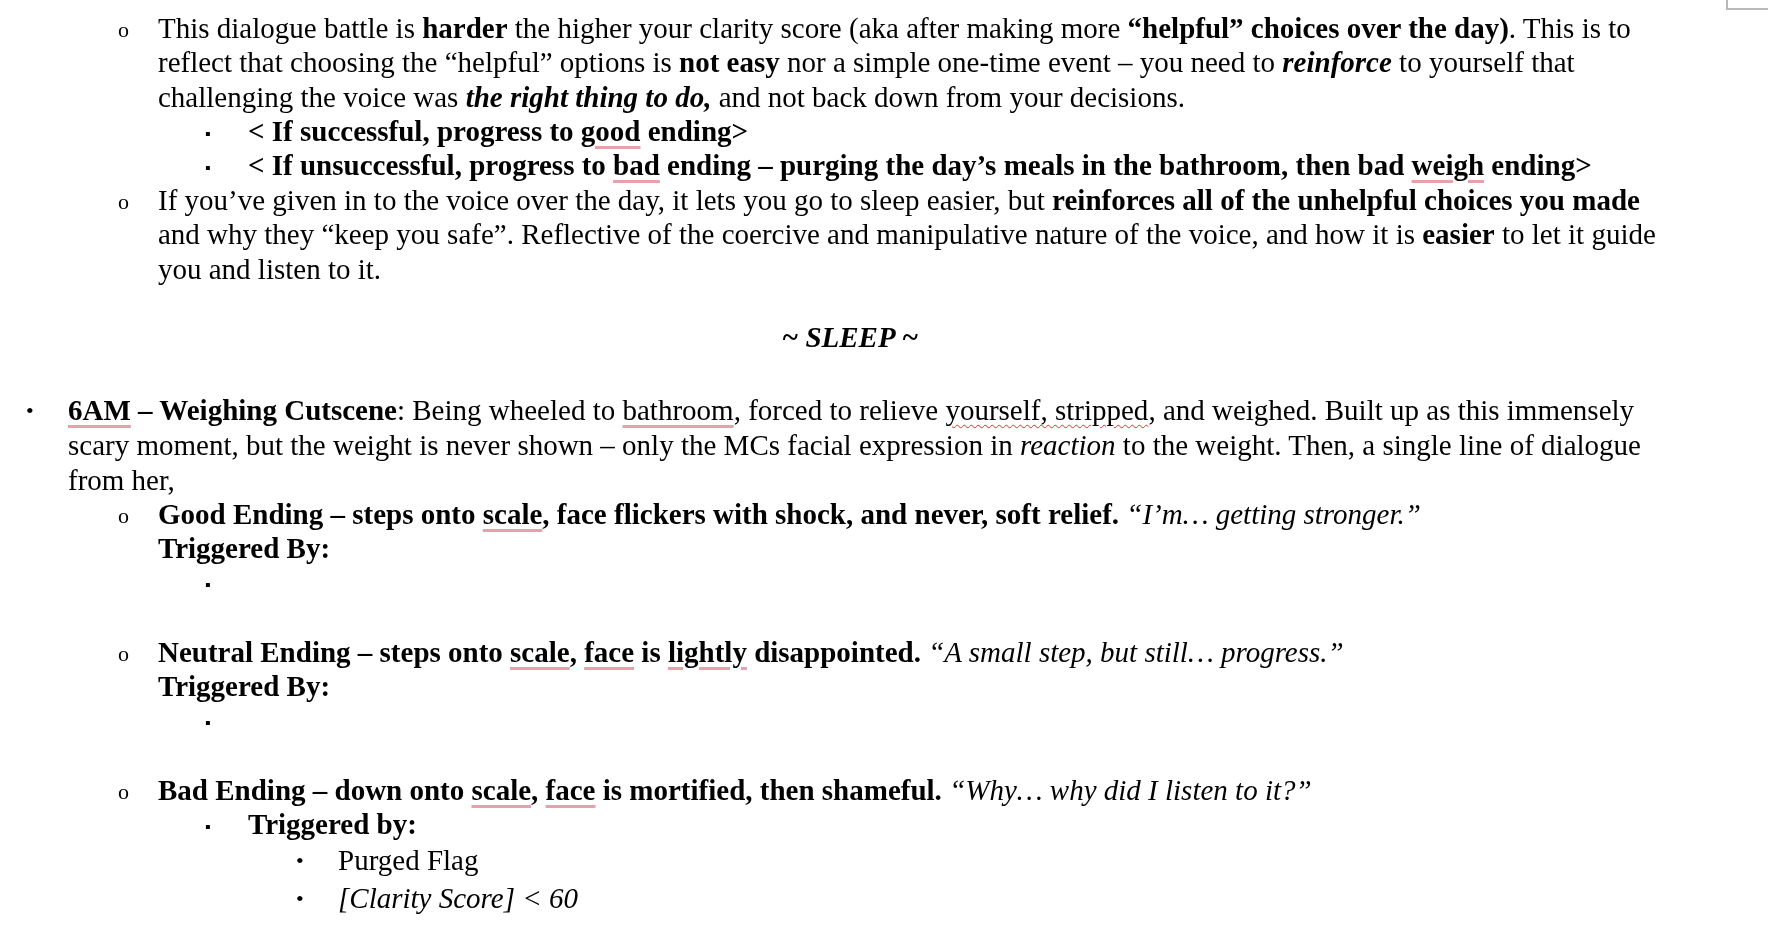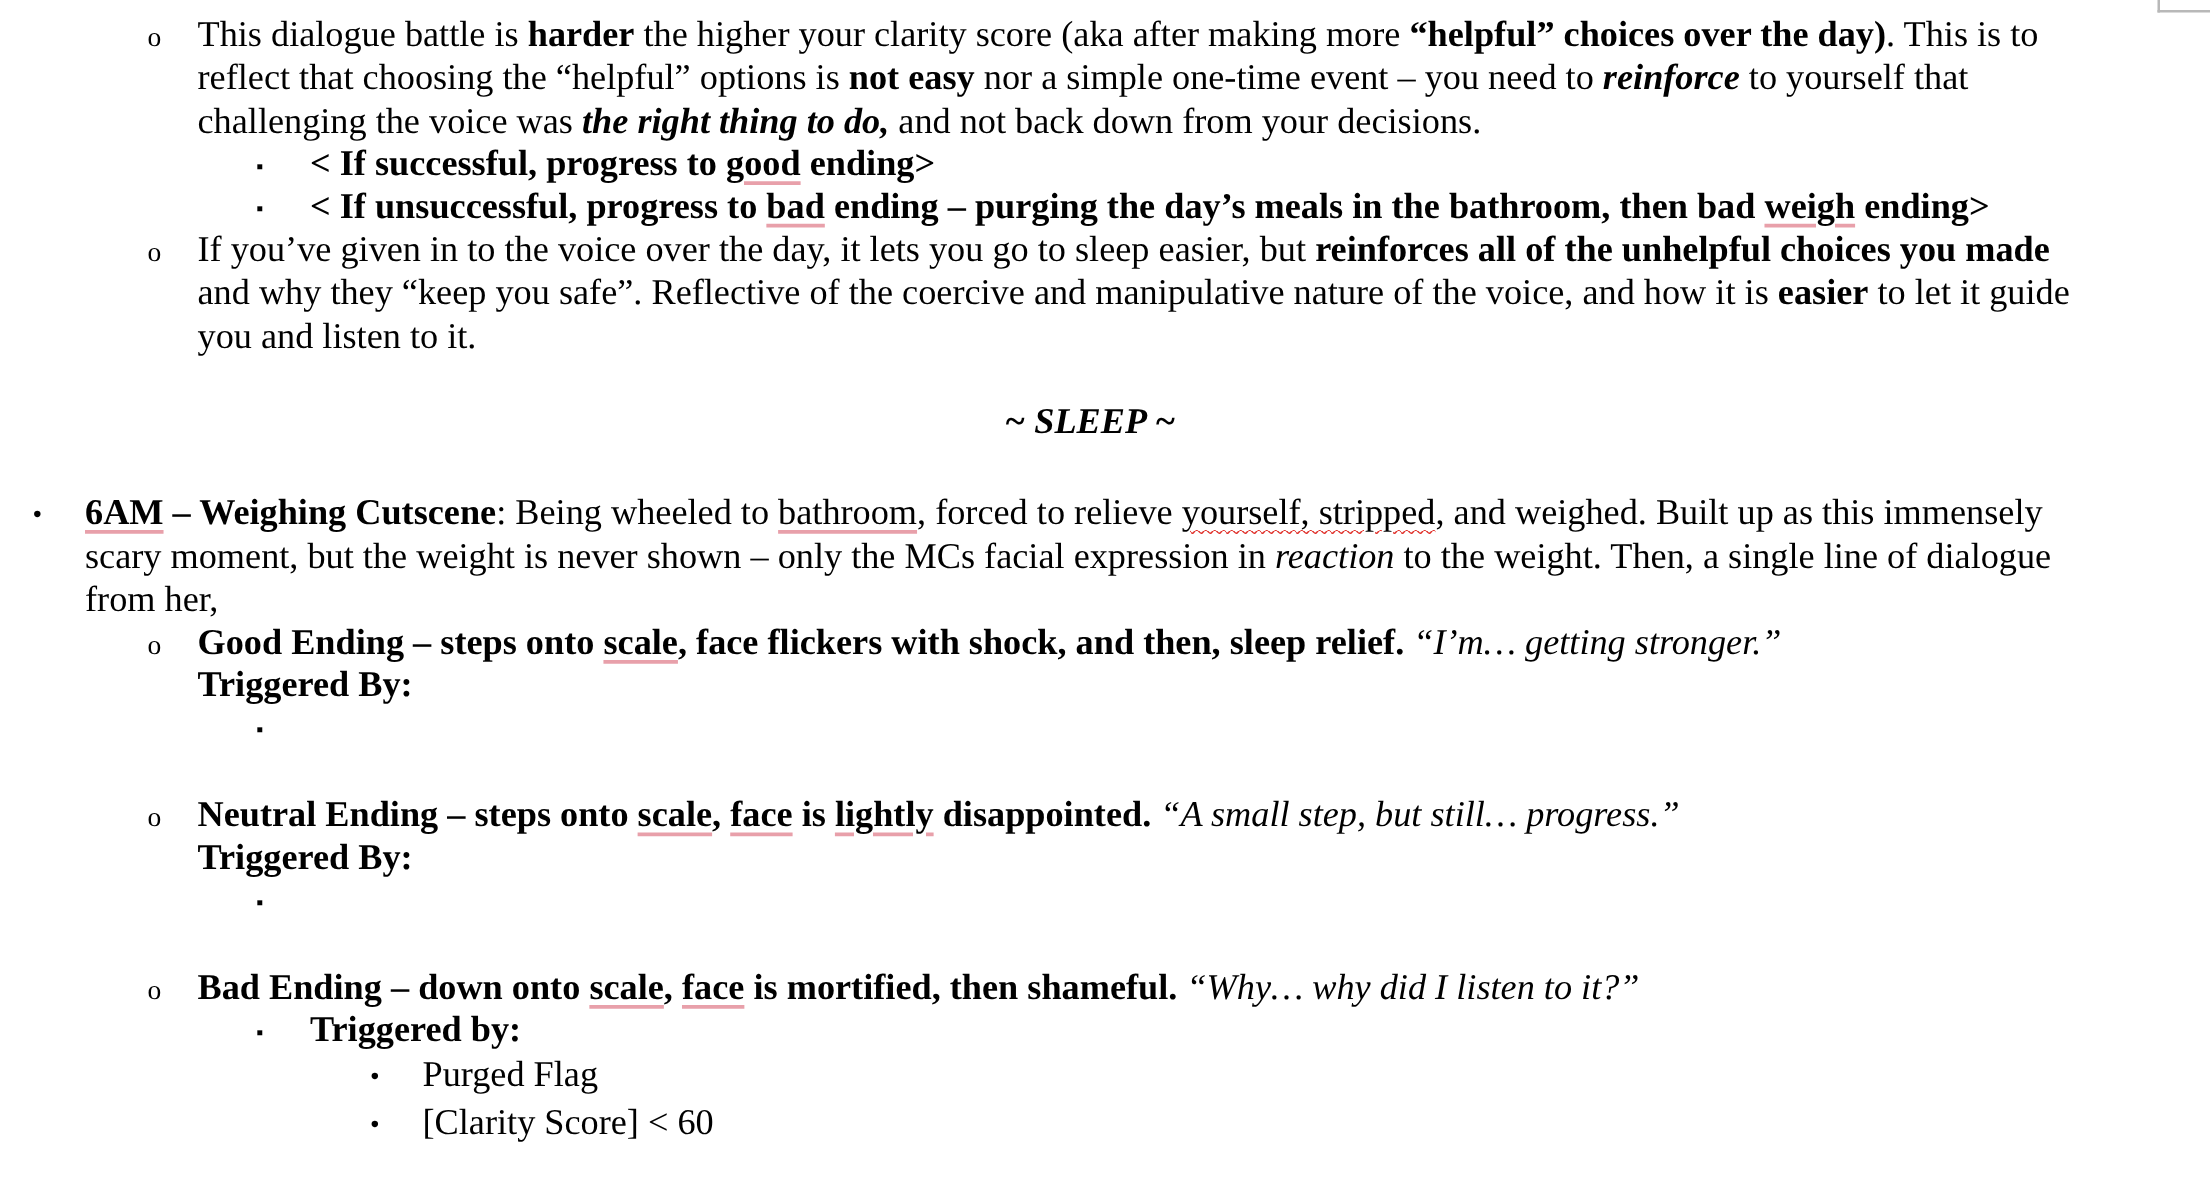--- a/index.html
+++ b/index.html
@@ -16,21 +16,21 @@
   .bi { font-weight: bold; font-style: italic; }
   .grammar { text-decoration: underline; text-decoration-color: #e8a0aa; text-decoration-thickness: 3px; text-underline-offset: 5px; text-align: center; }
   .spell { text-decoration: underline wavy #e0302a; text-decoration-thickness: 1px; text-underline-offset: 4px; }
   .circle-bullet { font-size: 22px; }
   .square-bullet { font-size: 16px; }
   .disc-bullet { font-size: 22px; }
   .corner-box {
     position: absolute; right: 0; top: -6px; width: 40px; height: 14px;
     border-left: 2px solid #b8b8b8; border-bottom: 2px solid #b8b8b8;
   }
-  .center-heading { position: absolute; left: 0; width: 1700px; text-align: center; padding-left: 22px; }
+  .center-heading { position: absolute; left: 0; width: 1700px; text-align: center; }
 </style>
 </head>
 <body>
 
 <div class="page">
 
   <div class="corner-box"></div>
 
   <span class="bullet circle-bullet" style="left:118px; top:13px;">o</span>
   <div class="line" style="left:158px; top:11px;">
@@ -72,21 +72,21 @@
   </div>
   <div class="line" style="left:68px; top:428px;">
     <span>scary moment, but the weight is never shown – only the MCs facial expression in </span><span class="i">reaction</span><span> to the weight. Then, a single line of dialogue</span>
   </div>
   <div class="line" style="left:68px; top:463px;">
     <span>from her,</span>
   </div>
 
   <span class="bullet circle-bullet" style="left:118px; top:499px;">o</span>
   <div class="line" style="left:158px; top:497px;">
-    <span class="b">Good Ending – steps onto </span><span class="b grammar">scale</span><span class="b">, face flickers with shock, and then, sleep relief. </span><span class="i">“I’m… getting stronger.”</span>
+    <span class="b">Good Ending – steps onto </span><span class="b grammar">scale</span><span class="b">, face flickers with shock, and never, soft relief. </span><span class="i">“I’m… getting stronger.”</span>
   </div>
   <div class="line b" style="left:158px; top:531px;">Triggered By:</div>
   <span class="bullet square-bullet" style="left:205px; top:568px;">▪</span>
 
   <span class="bullet circle-bullet" style="left:118px; top:637px;">o</span>
   <div class="line" style="left:158px; top:635px;">
     <span class="b">Neutral Ending – steps onto </span><span class="b grammar">scale</span><span class="b">, </span><span class="b grammar">face</span><span class="b"> is </span><span class="b grammar">lightly</span><span class="b"> disappointed. </span><span class="i">“A small step, but still… progress.”</span>
   </div>
   <div class="line b" style="left:158px; top:669px;">Triggered By:</div>
   <span class="bullet square-bullet" style="left:205px; top:706px;">▪</span>
@@ -94,15 +94,15 @@
   <span class="bullet circle-bullet" style="left:118px; top:775px;">o</span>
   <div class="line" style="left:158px; top:773px;">
     <span class="b">Bad Ending – down onto </span><span class="b grammar">scale</span><span class="b">, </span><span class="b grammar">face</span><span class="b"> is mortified, then shameful. </span><span class="i">“Why… why did I listen to it?”</span>
   </div>
   <span class="bullet square-bullet" style="left:205px; top:810px;">▪</span>
   <div class="line b" style="left:248px; top:807px;">Triggered by:</div>
 
   <span class="bullet disc-bullet" style="left:296px; top:844px;">•</span>
   <div class="line" style="left:338px; top:843px;text-align:center;">Purged Flag</div>
   <span class="bullet disc-bullet" style="left:296px; top:882px;">•</span>
-  <div class="line" style="left:338px; top:881px;">[Clarity Score] &lt; 60</div>
+  <div class="line" style="left:338px; top:881px;font-style:italic;">[Clarity Score] &lt; 60</div>
 
 </div>
 
 </body></html>

